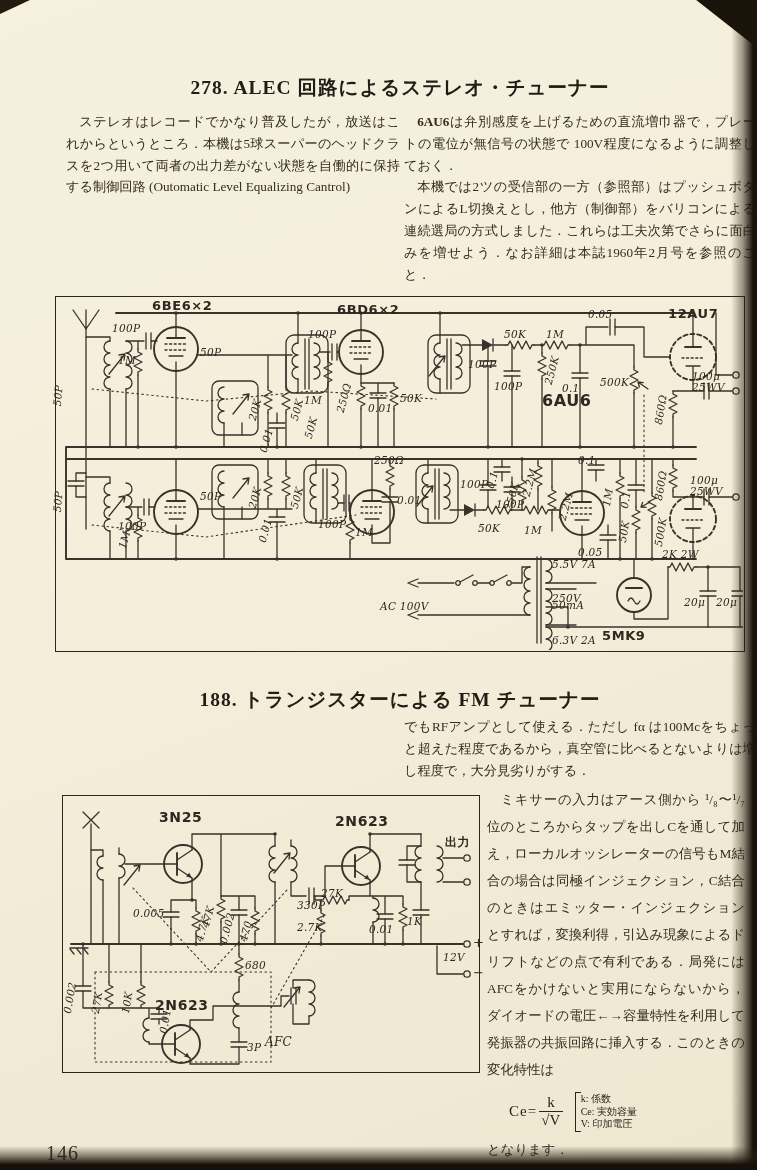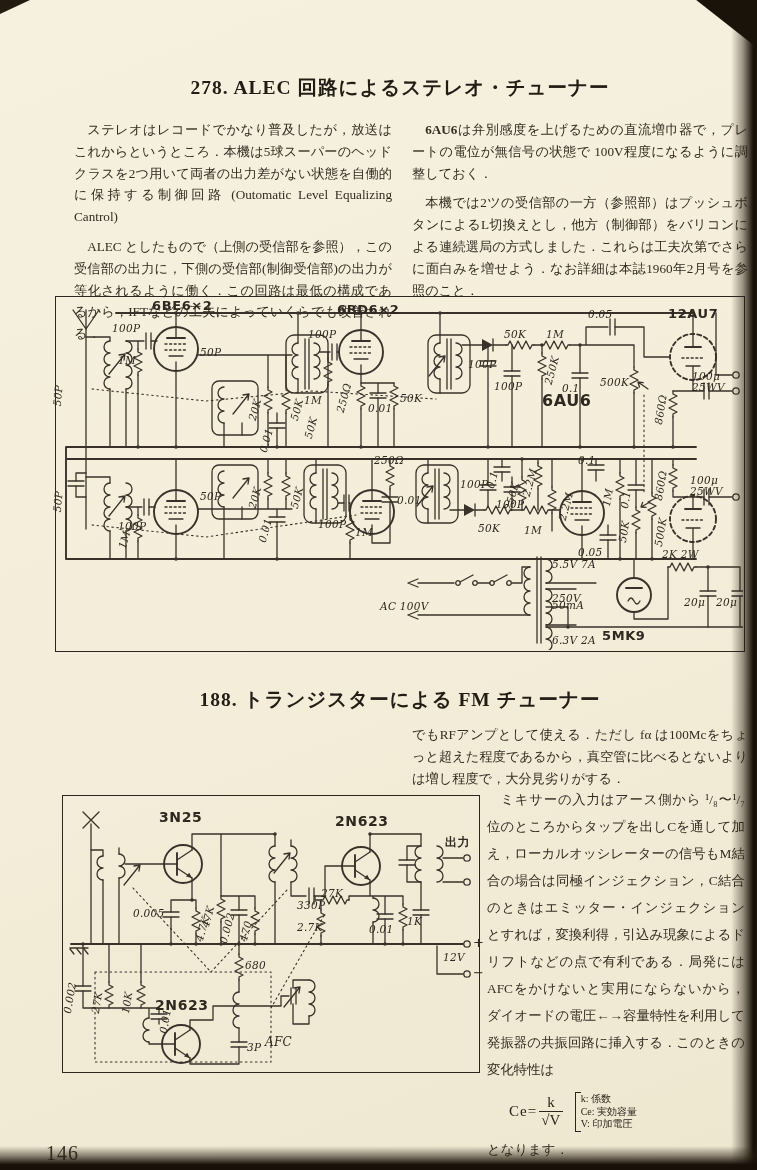--- a/index.html
+++ b/index.html
@@ -3,21 +3,21 @@
 <meta charset="utf-8">
 <style>
   html,body{margin:0;padding:0;background:#888;}
   .page{position:relative;width:757px;height:1170px;overflow:hidden;
     background:linear-gradient(160deg,#f6f0df 0%,#f3edd9 55%,#eee7d0 100%);
     font-family:"Liberation Serif","DejaVu Serif",serif;color:#332c22;}
   .title{position:absolute;left:55px;width:690px;text-align:center;
     font-size:19.5px;font-weight:bold;color:#211d15;letter-spacing:1px;white-space:nowrap;}
   .col{position:absolute;}
   .jp{font-size:13.2px;line-height:21.8px;text-align:justify;}
-  .jp p{margin:8px;text-indent:1em;}
+  .jp p{margin:0;text-indent:1em;}
   .jp .b{font-weight:bold;}
   .jpw{font-size:13.4px;line-height:27px;text-align:justify;}
   .jpw p{margin:0;}
   .jpw p.ind{text-indent:1em;}
   ruby rt{font-size:7px;letter-spacing:0;}
   .sch{position:absolute;border:1.6px solid #2c2620;box-sizing:border-box;}
   .labels{position:absolute;left:0;top:0;right:0;bottom:0;pointer-events:none;}
   .lbl{position:absolute;font:italic 10.5px/1 "DejaVu Serif",serif;color:#2e2820;
     transform-origin:0 50%;white-space:pre;letter-spacing:.3px;}
   .lbl.n{font-style:normal;font-weight:bold;font-family:"DejaVu Sans","Liberation Sans",sans-serif;letter-spacing:.6px;}
@@ -52,21 +52,20 @@
 </style>
 </head>
 <body>
 
 <div class="page">
 
   <div class="title" style="top:74px">278.  ALEC 回路によるステレオ・チューナー</div>
 
   <div class="col jp" style="left:66px;top:111px;width:334px">
     <p>ステレオはレコードでかなり普及したが，放送はこれからというところ．本機は5球スーパーのヘッドクラスを2つ用いて両者の出力差がない状態を自働的に保持する制御回路 (Outomatic Level Equalizing Cantrol)</p>
-    <p>ALEC としたもので（上側の受信部を参照），この受信部の出力に，下側の受信部(制御受信部)の出力が等化されるように働く．この回路は最低の構成であるから，IFTなどの工夫によっていくらでも改善される．</p>
   </div>
   <div class="col jp" style="left:404px;top:111px;width:352px">
     <p><span class="b">6AU6</span><span>は弁別感度を上げるための直流増巾器で，プレートの電位が無信号の状態で 100V程度になるように調整しておく．</span></p>
     <p>本機では2ツの受信部の一方（参照部）はプッシュボタンによるL切換えとし，他方（制御部）をバリコンによる連続選局の方式しました．これらは工夫次第でさらに面白みを増せよう．なお詳細は本誌1960年2月号を参照のこと．</p>
   </div>
 
   <div class="sch" style="left:55px;top:296px;width:690px;height:356px">
     <svg class="art" width="687" height="353" viewBox="0 0 687 353">
       <defs>
         <g id="tb">

